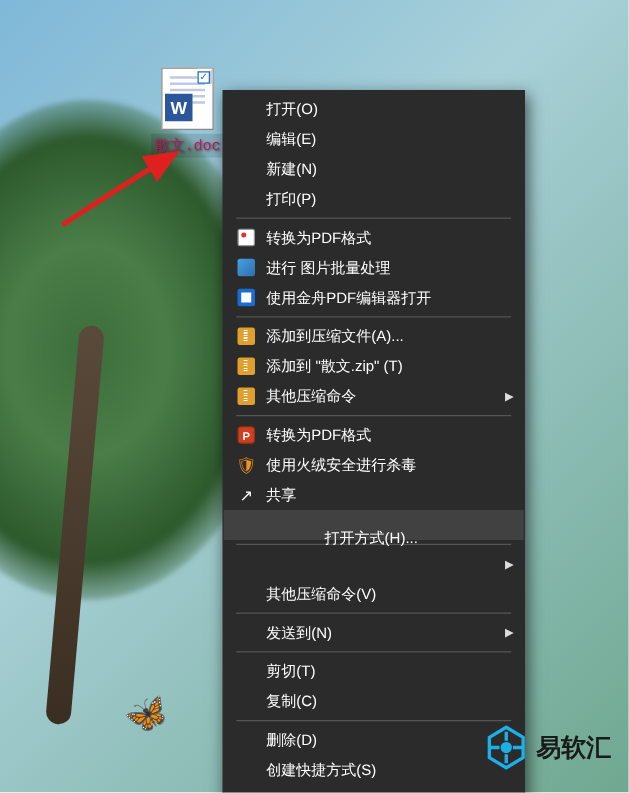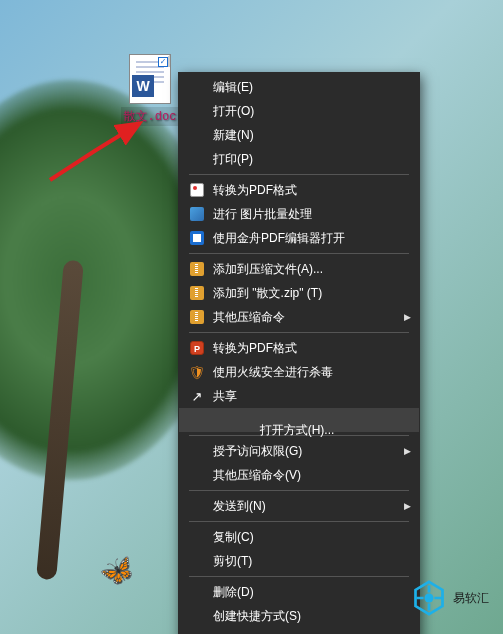--- a/index.html
+++ b/index.html
@@ -179,22 +179,22 @@
     gap: 6px;
     color: #1db0e8;
     font-weight: bold;
   }
   .watermark .logo {
     width: 36px; height: 36px;
     position: relative;
   }
   .watermark .txt {
     color: #1a1a1a;
-    font-size: 12px;
-    font-weight: 400;
+    font-size: 20px;
+    font-weight: 700;
   }
 </style>
 </head>
 <body>
 
 <div class="wallpaper">
   <span class="butterfly b1">🦋</span>
   <span class="butterfly b2">🦋</span>
 </div>
 
@@ -226,25 +226,25 @@
       <marker id="ah2" markerWidth="8" markerHeight="8" refX="6" refY="3" orient="auto">
         <path d="M0,0 L7,3 L0,6 Z" fill="#e02020"></path>
       </marker>
     </defs>
   <path d="M115,5 Q65,50 12,95" stroke="#e02020" stroke-width="4" fill="none" marker-end="url(#ah2)"></path>
 </svg>
 
 <div class="menu" id="context-menu">
     <div class="menu-item">
       <span class="ico"></span>
+      <span class="lbl">打开(O)</span>
+    </div>
+    <div class="menu-item">
+      <span class="ico"></span>
       <span class="lbl">编辑(E)</span>
-    </div>
-    <div class="menu-item">
-      <span class="ico"></span>
-      <span class="lbl">打开(O)</span>
     </div>
     <div class="menu-item">
       <span class="ico"></span>
       <span class="lbl">新建(N)</span>
     </div>
     <div class="menu-item">
       <span class="ico"></span>
       <span class="lbl">打印(P)</span>
     </div>
     <div class="menu-sep"></div>
@@ -305,41 +305,40 @@
       </span>
       <span class="lbl">共享</span>
     </div>
     <div class="menu-item hover">
       <span class="ico"></span>
       <span class="lbl">打开方式(H)...</span>
     </div>
     <div class="menu-sep"></div>
     <div class="menu-item">
       <span class="ico"></span>
-      <span class="lbl">授予访问权限(G)</span>
       <span class="submenu-arrow">▶</span>
     </div>
     <div class="menu-item">
       <span class="ico"></span>
       <span class="lbl">其他压缩命令(V)</span>
     </div>
     <div class="menu-sep"></div>
     <div class="menu-item">
       <span class="ico"></span>
       <span class="lbl">发送到(N)</span>
       <span class="submenu-arrow">▶</span>
     </div>
     <div class="menu-sep"></div>
     <div class="menu-item">
       <span class="ico"></span>
+      <span class="lbl">剪切(T)</span>
+    </div>
+    <div class="menu-item">
+      <span class="ico"></span>
       <span class="lbl">复制(C)</span>
-    </div>
-    <div class="menu-item">
-      <span class="ico"></span>
-      <span class="lbl">剪切(T)</span>
     </div>
     <div class="menu-sep"></div>
     <div class="menu-item">
       <span class="ico"></span>
       <span class="lbl">删除(D)</span>
     </div>
     <div class="menu-item">
       <span class="ico"></span>
       <span class="lbl">创建快捷方式(S)</span>
     </div>

